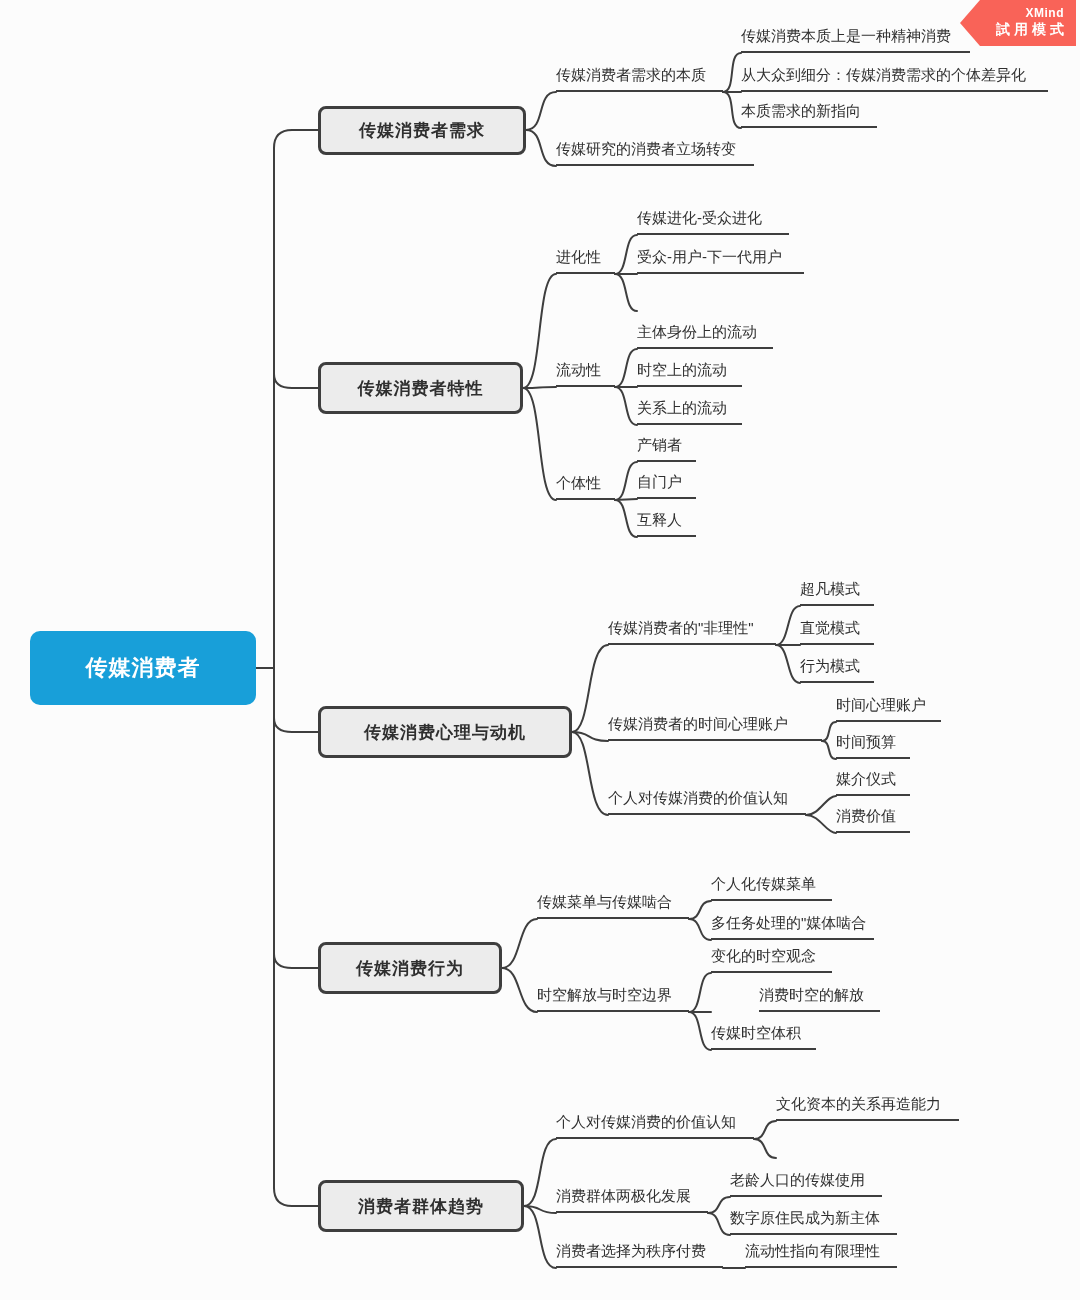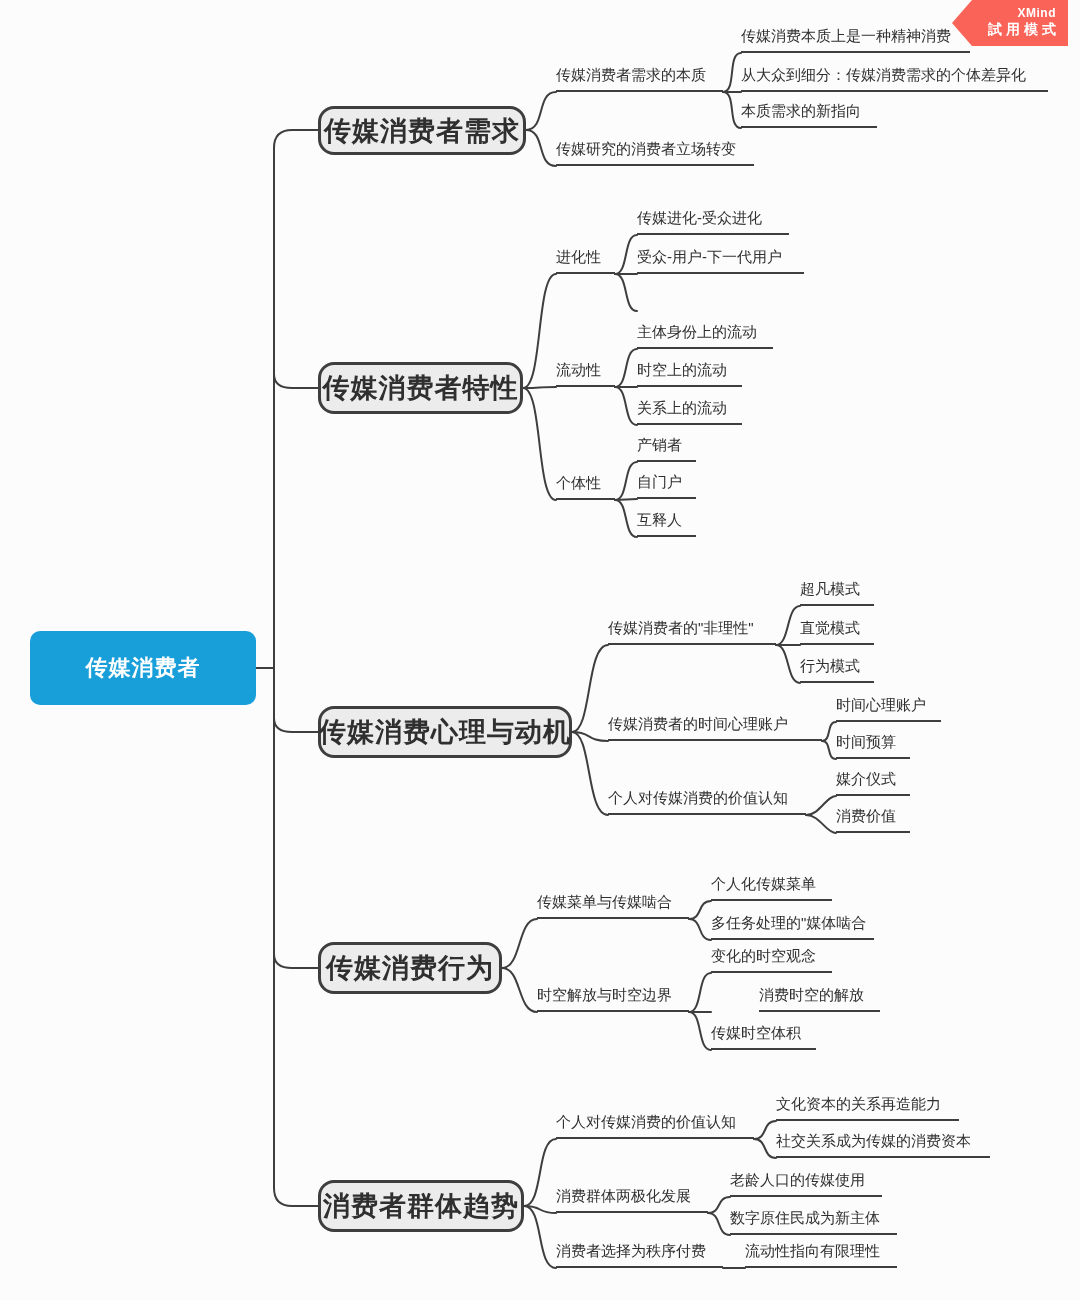--- a/index.html
+++ b/index.html
@@ -22,28 +22,28 @@
 
   .topic{position:absolute;display:flex;align-items:center;justify-content:center;
     white-space:nowrap;color:var(--text);cursor:default;}
   .root-topic{
     background:var(--root-fill);color:var(--root-text);
     border-radius:10px;font-size:22px;font-weight:700;letter-spacing:1px;
   }
   .branch-topic{
     background:var(--branch-fill);
     border:3px solid var(--branch-border);
-    border-radius:16px;font-size:27px;font-weight:700;letter-spacing:1px;
+    border-radius:8px;font-size:17px;font-weight:700;letter-spacing:1px;
   }
   .line-topic{
     display:block;font-size:15px;font-weight:500;line-height:22px;
     padding-bottom:4px;border-bottom:2px solid var(--line);
   }
 
-  .ribbon{position:absolute;top:0;right:12px;width:118px;height:46px;}
+  .ribbon{position:absolute;top:0;right:4px;width:118px;height:46px;}
   .ribbon-shape{position:absolute;inset:0;}
   .ribbon-text{position:absolute;inset:0;display:flex;flex-direction:column;
     align-items:flex-end;justify-content:center;padding:2px 12px 4px 0;color:#fff;}
   .ribbon-brand{font-size:12px;font-weight:700;letter-spacing:.5px;line-height:14px;}
   .ribbon-mode{font-size:14px;font-weight:700;letter-spacing:4px;line-height:18px;margin-right:-4px;}
 </style>
 </head>
 <body>
 
 <div class="canvas">
@@ -148,21 +148,20 @@
   <div class="line-topic topic" style="left:711px;top:873px;min-width:121px;">个人化传媒菜单</div>
   <div class="line-topic topic" style="left:711px;top:912px;min-width:163px;">多任务处理的"媒体啮合</div>
   <div class="line-topic topic" style="left:711px;top:945px;min-width:121px;">变化的时空观念</div>
   <div class="line-topic topic" style="left:711px;top:984px;min-width:121px;margin-left:48px;">消费时空的解放</div>
   <div class="line-topic topic" style="left:711px;top:1022px;min-width:105px;">传媒时空体积</div>
 
   <div class="line-topic topic" style="left:556px;top:1111px;min-width:198px;">个人对传媒消费的价值认知</div>
   <div class="line-topic topic" style="left:556px;top:1185px;min-width:152px;">消费群体两极化发展</div>
   <div class="line-topic topic" style="left:556px;top:1240px;min-width:167px;">消费者选择为秩序付费</div>
   <div class="line-topic topic" style="left:776px;top:1093px;min-width:183px;">文化资本的关系再造能力</div>
-  <div class="line-topic topic" style="left:776px;top:1130px;min-width:214px;">社交关系成为传媒的消费资本</div>
   <div class="line-topic topic" style="left:730px;top:1169px;min-width:152px;">老龄人口的传媒使用</div>
   <div class="line-topic topic" style="left:730px;top:1207px;min-width:167px;">数字原住民成为新主体</div>
   <div class="line-topic topic" style="left:745px;top:1240px;min-width:152px;">流动性指向有限理性</div>
 
   <div class="ribbon">
     <svg class="ribbon-shape" width="118" height="46" viewBox="0 0 118 46" aria-hidden="true">
       <polygon points="22,0 118,0 118,46 22,46 2,23" fill="#F96358"></polygon>
     </svg>
     <div class="ribbon-text">
       <span class="ribbon-brand">XMind</span>

